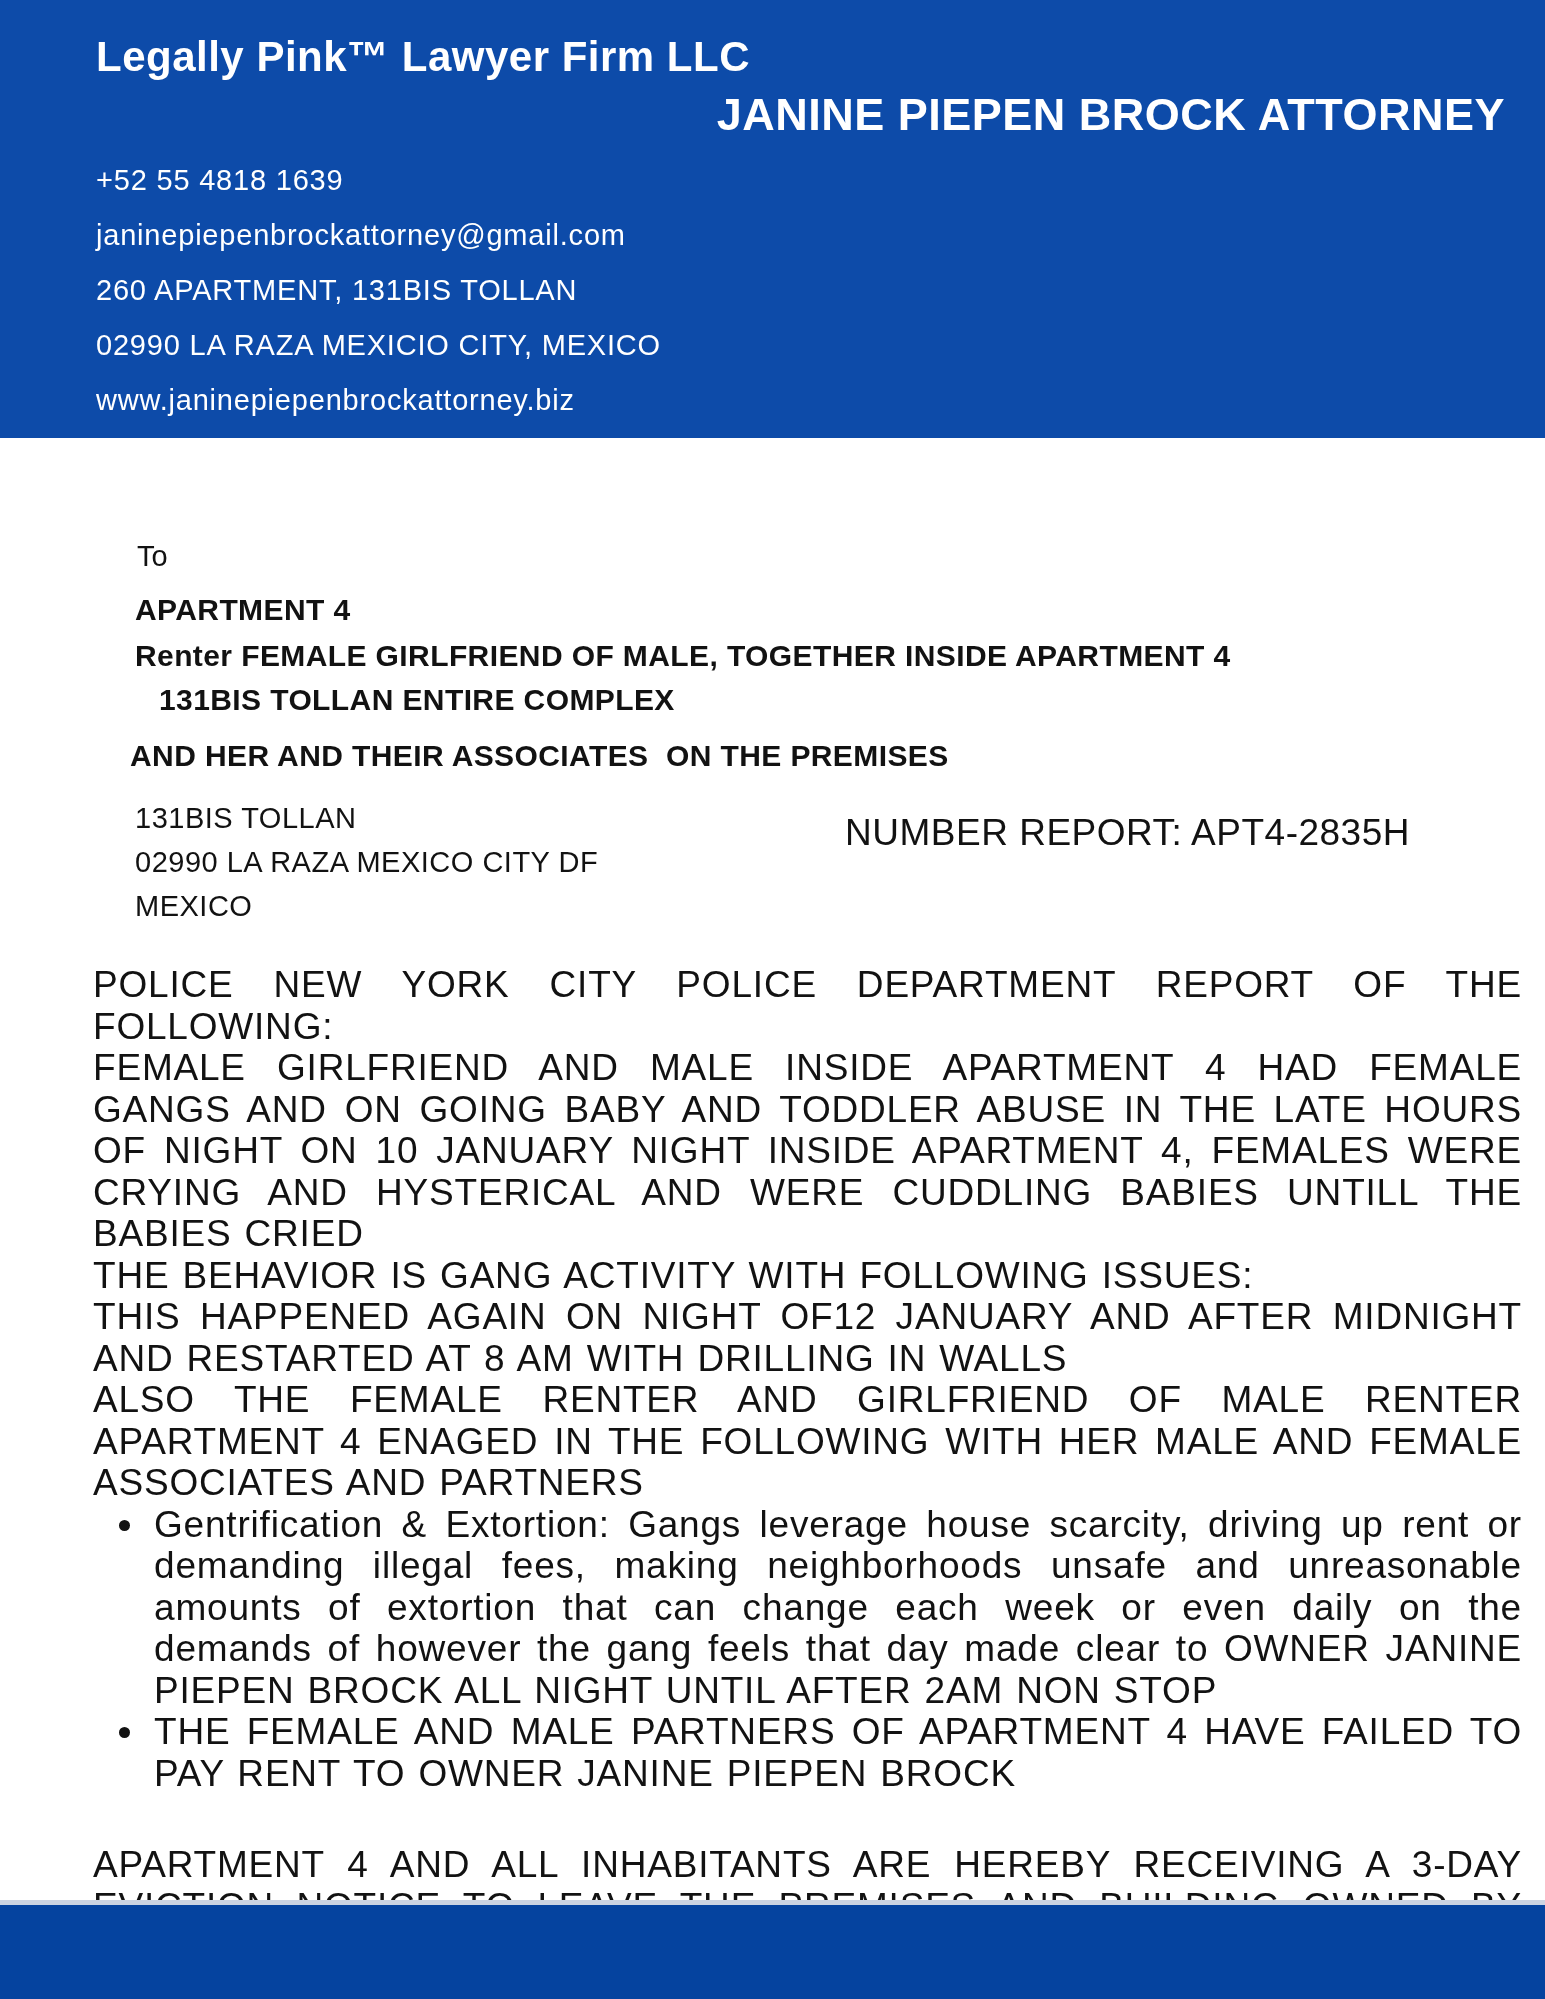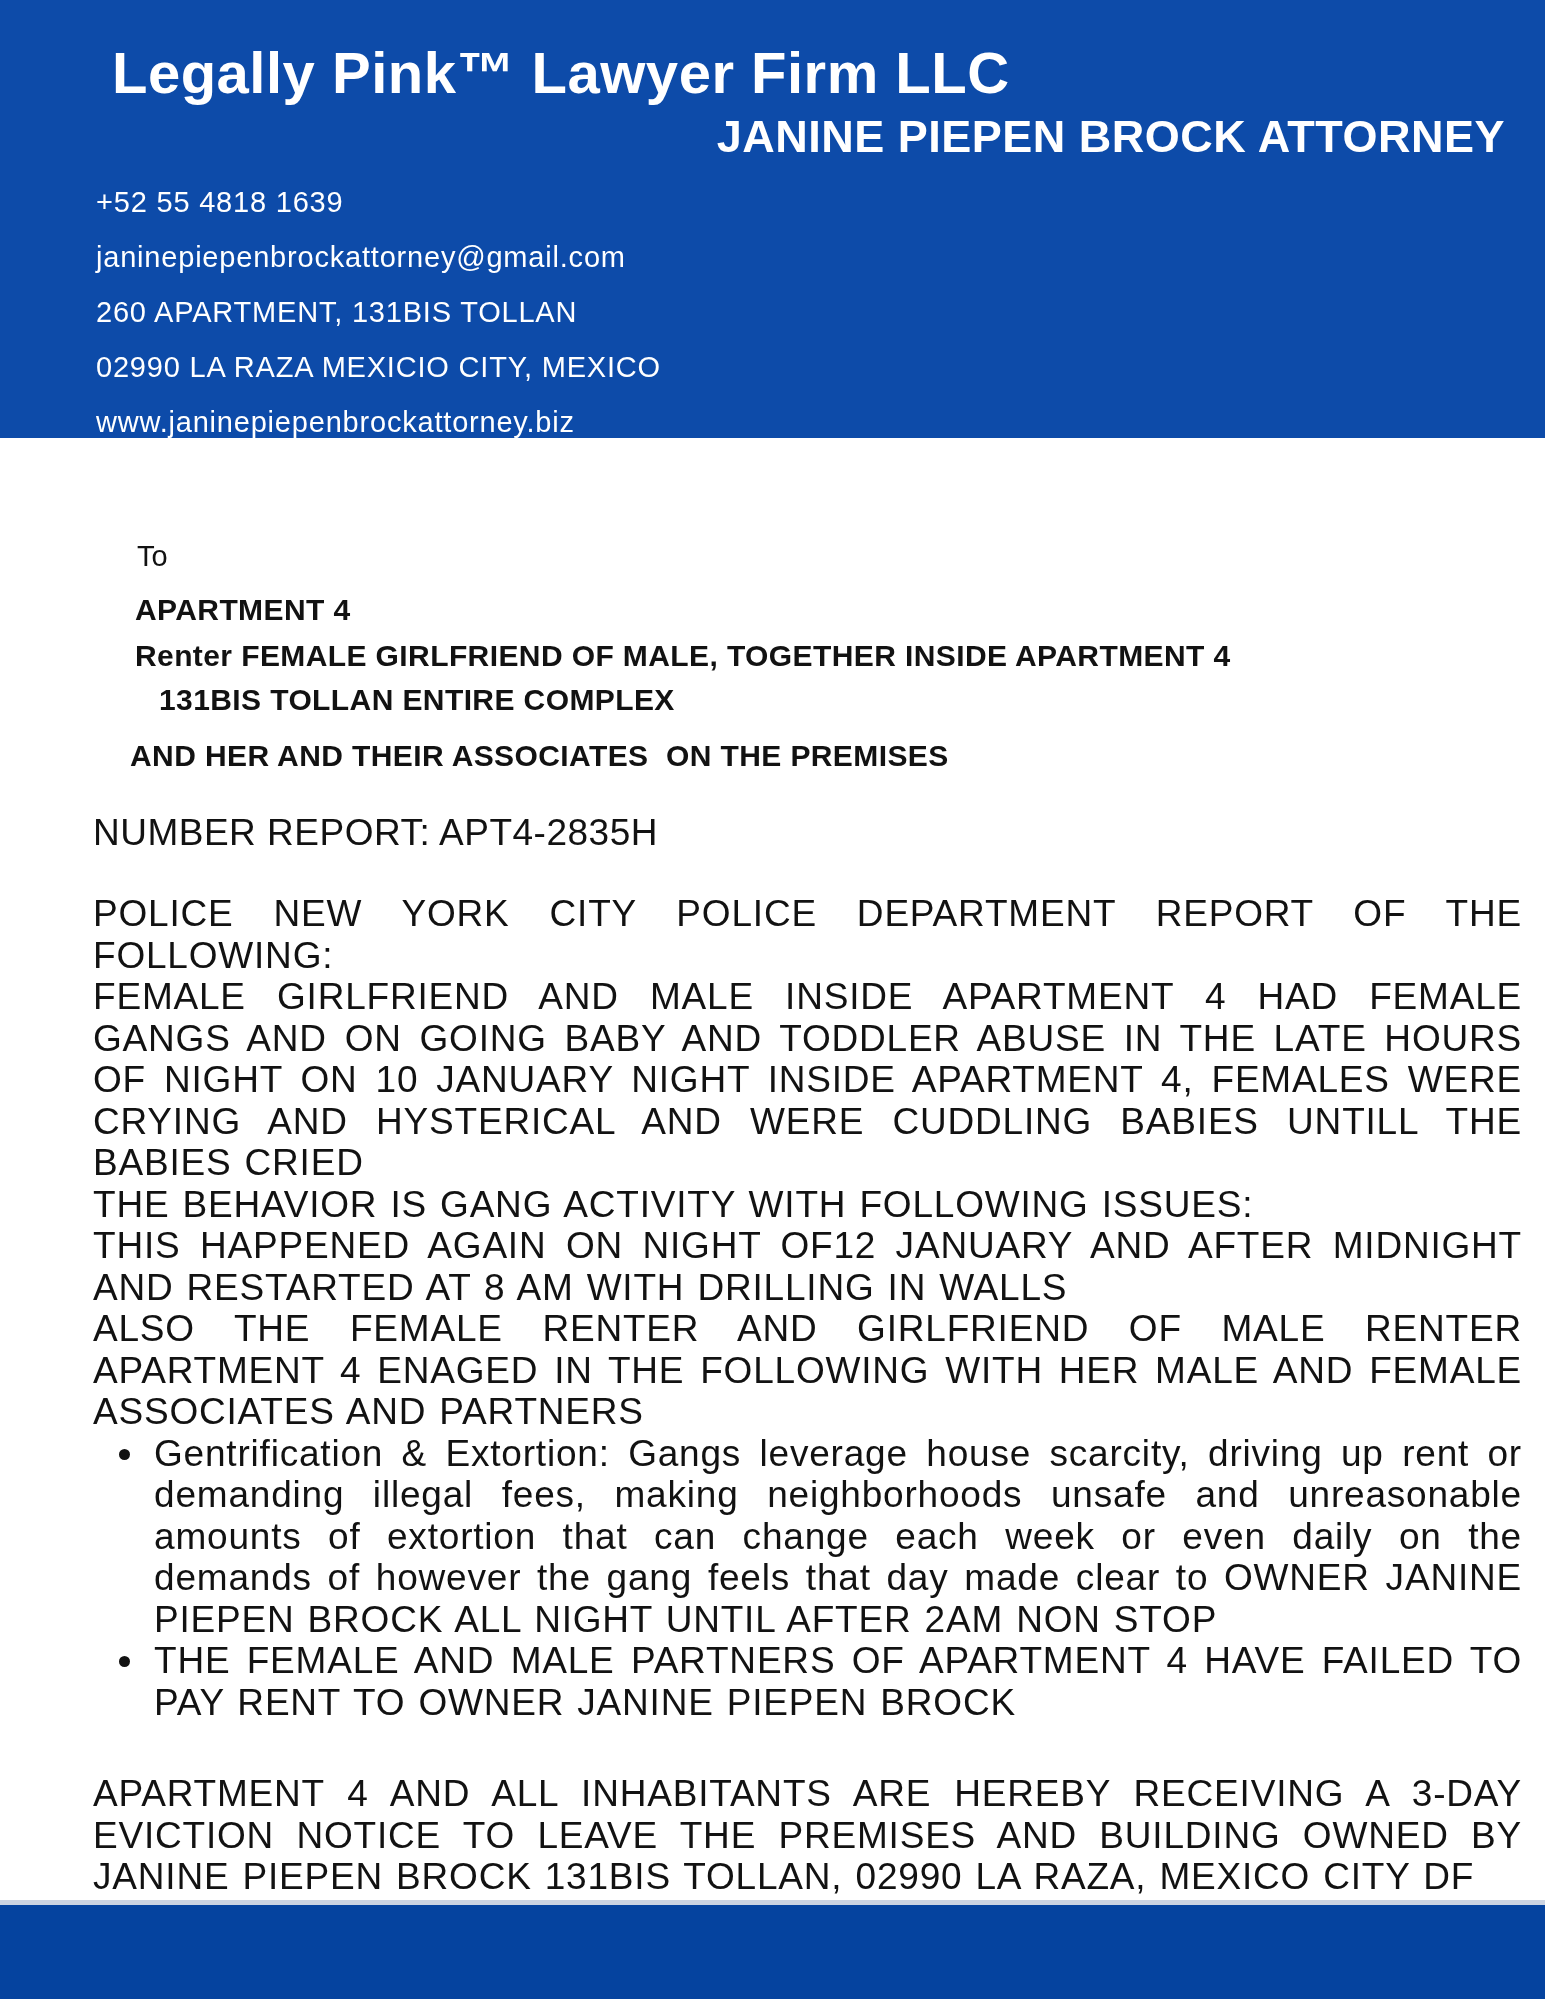--- a/index.html
+++ b/index.html
@@ -13,21 +13,21 @@
     margin:0 auto;
   }
   
   .letterhead{
     box-sizing:border-box;
     height:438px;
     background:var(--header-bg,#0d4ba9);
     color:var(--header-text,#ffffff);
     padding:33px 40px 0 96px;
   }
-  .firm-name{margin:16px;font-size:58px;line-height:48px;font-weight:700;letter-spacing:0.5px;}
+  .firm-name{margin:0;font-size:42px;line-height:48px;font-weight:700;letter-spacing:0.5px;}
   .attorney-name{margin:10px 0 0 0;font-size:45px;line-height:48px;font-weight:700;letter-spacing:0.5px;text-align:right;}
   .contact{margin-top:24px;}
   .contact p{margin:21px 0 0 0;font-size:29px;line-height:34px;font-weight:400;letter-spacing:0.8px;}
   
   .main{box-sizing:border-box;padding:0 23px 0 93px;}
   .to-label{margin:100px 0 0 44px;font-size:29px;line-height:36px;}
   .recipient{font-weight:700;font-size:30px;letter-spacing:0.4px;}
   .recipient .r1{margin:16px 0 0 42px;line-height:40px;}
   .recipient .r2{margin:6px 0 0 42px;line-height:40px;}
   .recipient .r3{margin:4px 0 0 66px;line-height:40px;}
@@ -80,20 +80,25 @@
     <p class="to-label">To</p>
 
     <div class="recipient">
       <p class="r1">APARTMENT 4</p>
       <p class="r2">Renter FEMALE GIRLFRIEND OF MALE, TOGETHER INSIDE APARTMENT 4</p>
       <p class="r3">131BIS TOLLAN ENTIRE COMPLEX</p>
       <p class="r4">AND HER AND THEIR ASSOCIATES  ON THE PREMISES</p>
     </div>
 
     <div class="addr-date-row">
+      <div class="dest-address">
+        <p>131BIS TOLLAN</p>
+        <p>02990 LA RAZA MEXICO CITY DF</p>
+        <p>MEXICO</p>
+      </div>
       <div class="date-block">
         <p>NUMBER REPORT: APT4-2835H</p>
       </div>
     </div>
 
     <div class="body-text">
       <p>POLICE NEW YORK CITY POLICE DEPARTMENT REPORT OF THE FOLLOWING:</p>
       <p>FEMALE GIRLFRIEND AND MALE INSIDE APARTMENT 4 HAD FEMALE GANGS AND ON GOING BABY AND TODDLER ABUSE IN THE LATE HOURS OF NIGHT ON 10 JANUARY NIGHT INSIDE APARTMENT 4, FEMALES WERE CRYING AND HYSTERICAL AND WERE CUDDLING BABIES UNTILL THE BABIES CRIED</p>
       <p>THE BEHAVIOR IS GANG ACTIVITY WITH FOLLOWING ISSUES:</p>
       <p>THIS HAPPENED AGAIN ON NIGHT OF12 JANUARY AND AFTER MIDNIGHT AND RESTARTED AT 8 AM WITH DRILLING IN WALLS</p>

